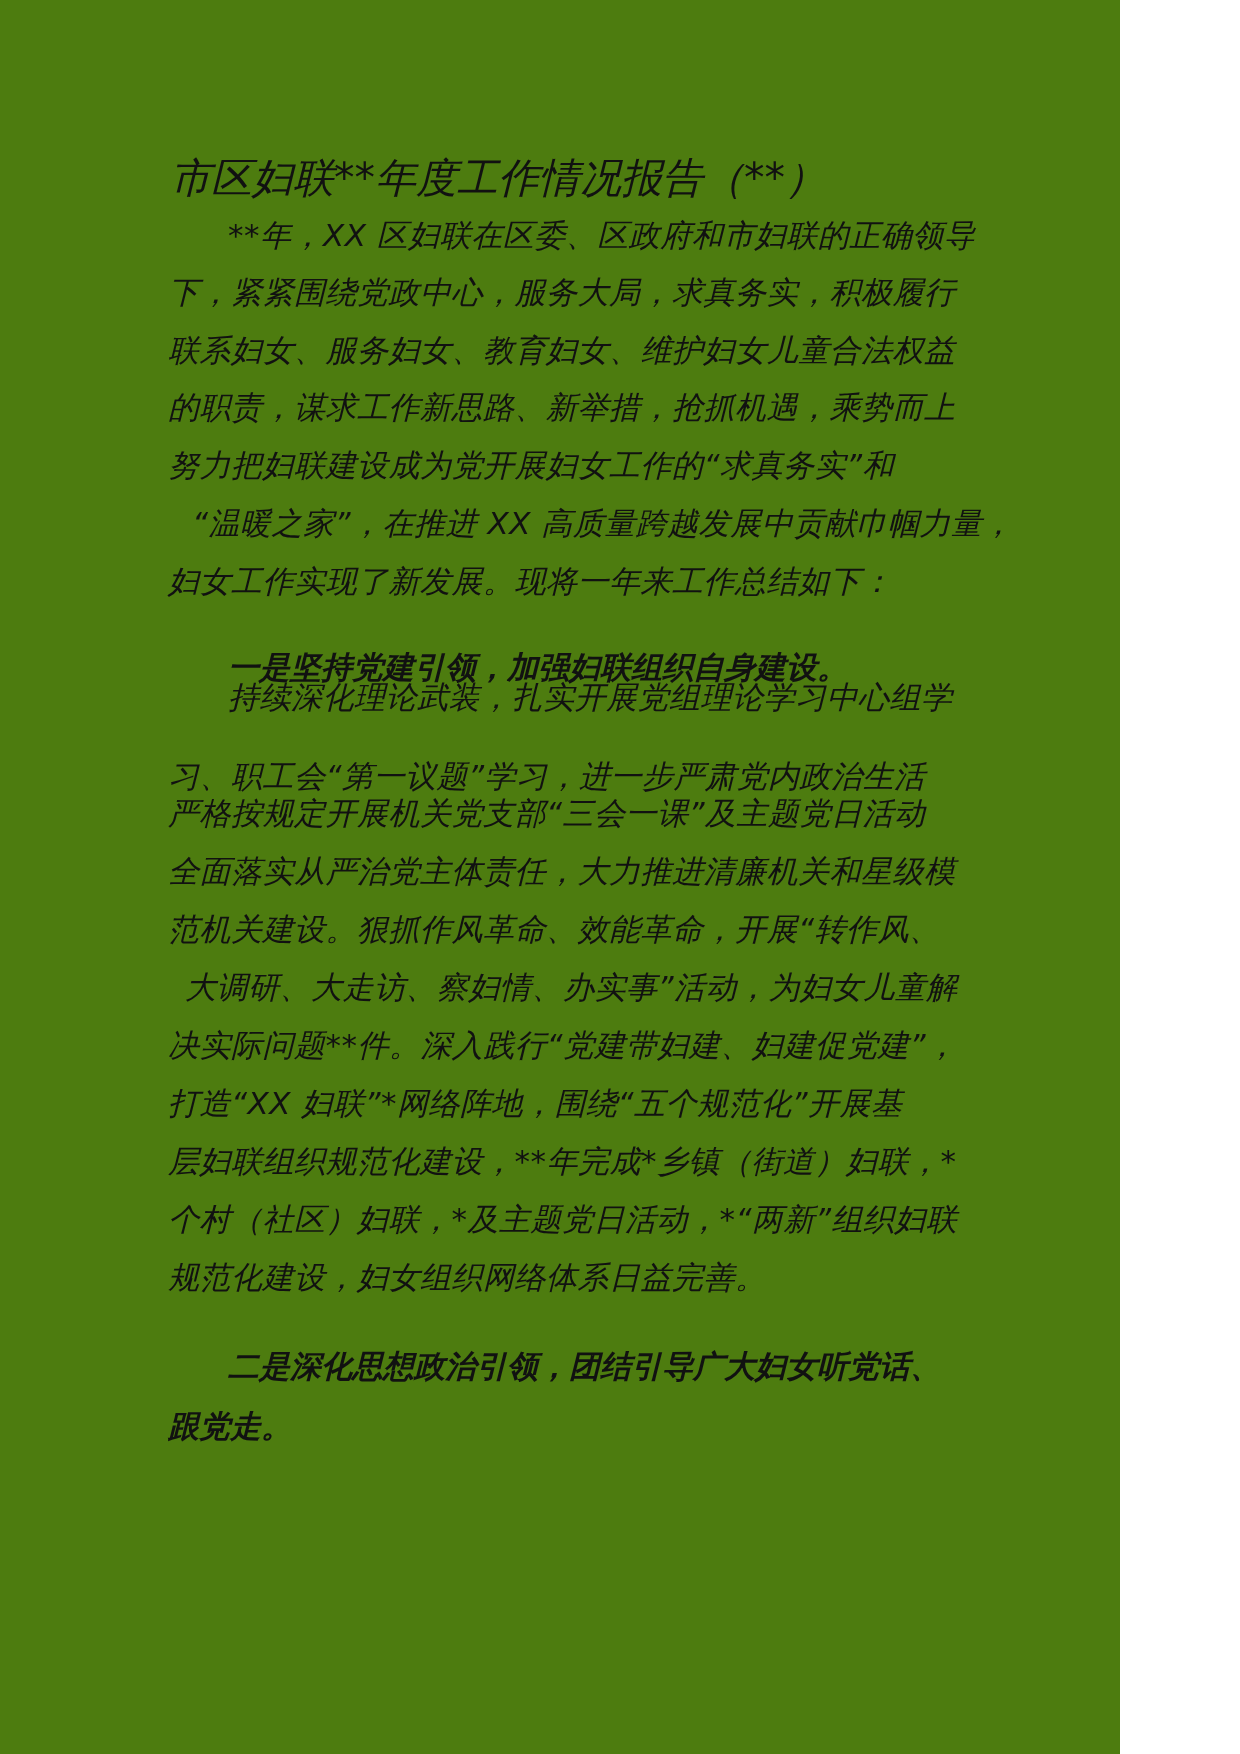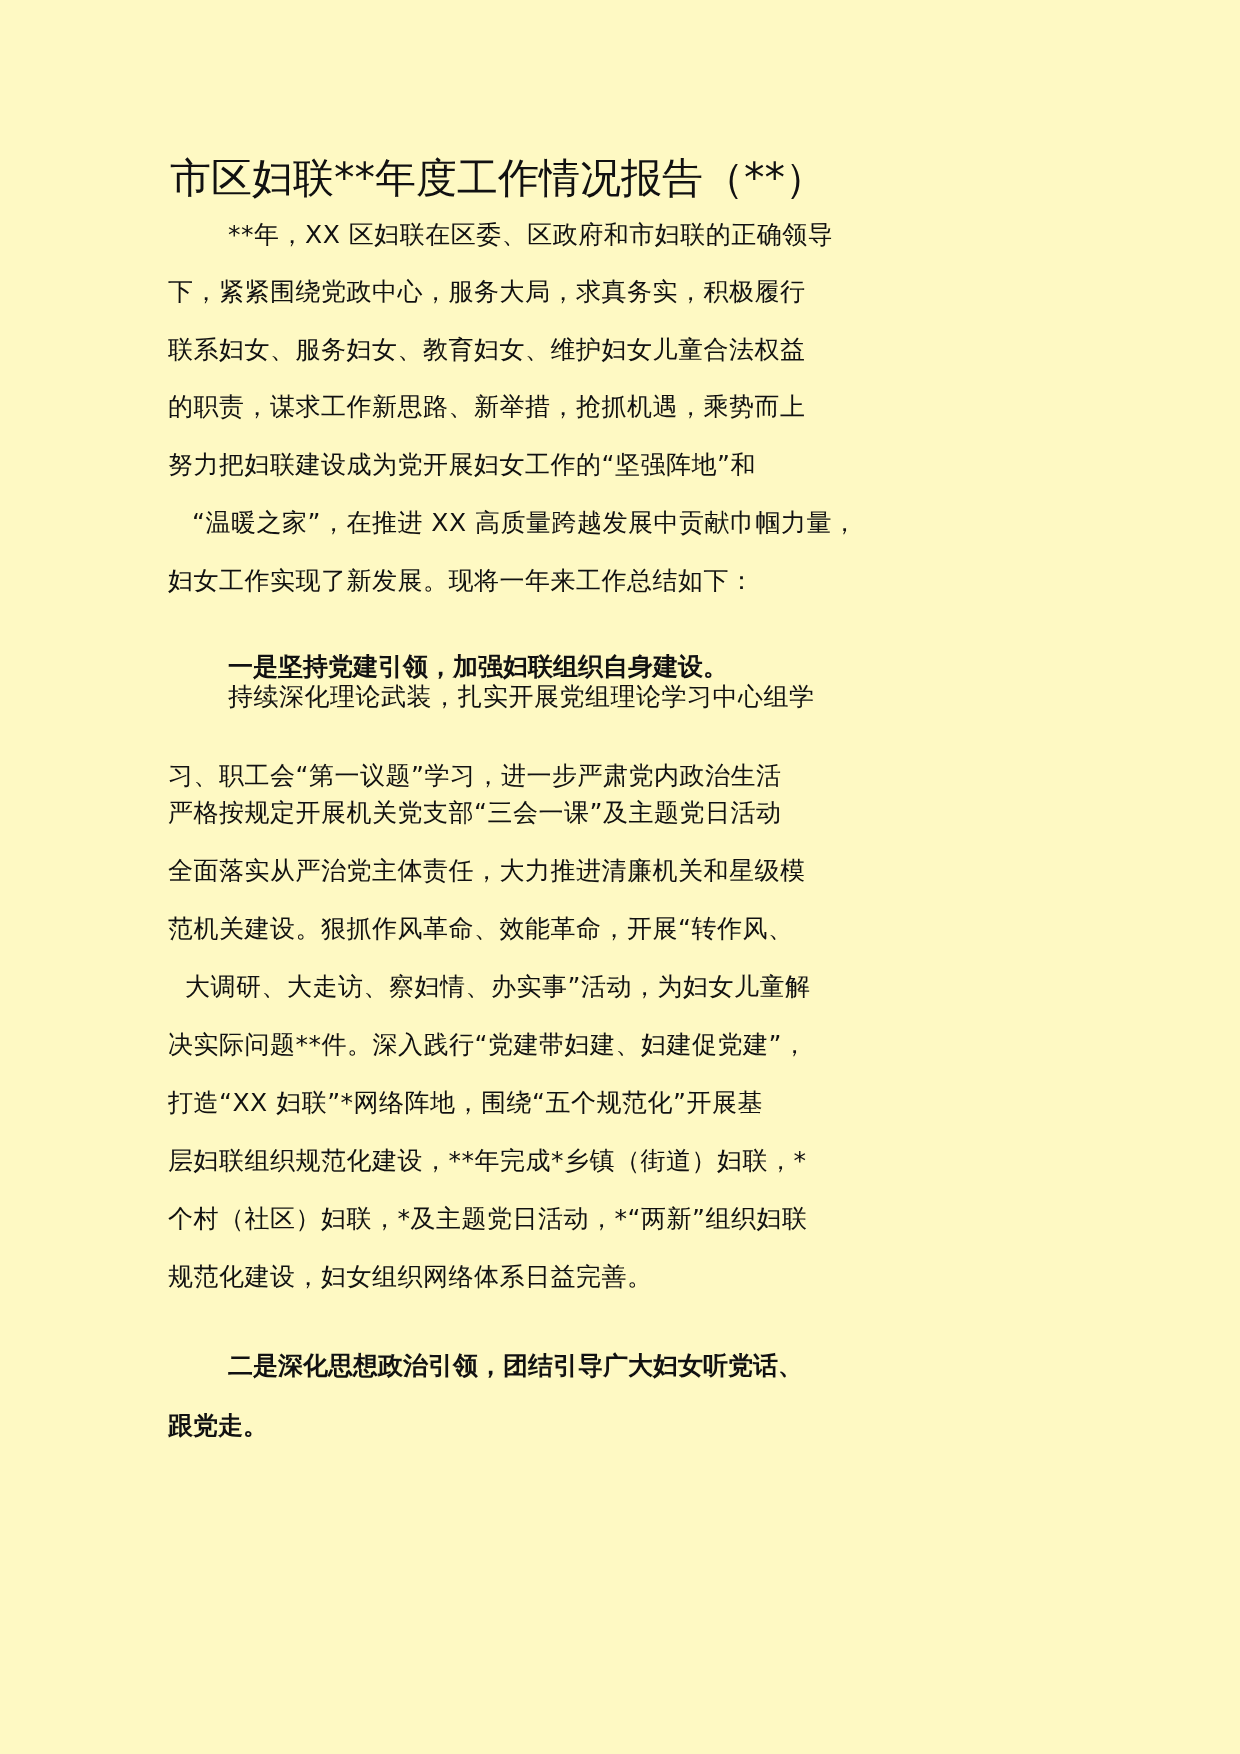--- a/index.html
+++ b/index.html
@@ -12,38 +12,39 @@
       height: 1754px;
       position: relative;
       overflow: hidden;
       font-family: "DejaVu Sans", "Liberation Sans", sans-serif;
       color: #111111;
     }
     .page {
       position: absolute;
       left: 0;
       top: 0;
-      width: 1240px;
+      width: 1120px;
       height: 1754px;
-      background: #fef9c3;
+      background: #4d7c0f;
+      font-style: italic;
     }
     .title {
       position: absolute;
       left: 170px;
       top: 150px;
       font-size: 41px;
       line-height: 56px;
       white-space: nowrap;
       letter-spacing: 0px;
       font-weight: normal;
     }
     .line {
       position: absolute;
       left: 168px;
-      font-size: 25px;
+      font-size: 31px;
       line-height: 40px;
       white-space: nowrap;
       letter-spacing: 0.5px;
     }
     .line.indent { left: 228px; }
     .line.bold {
       font-weight: bold;
       letter-spacing: 0px;
       margin-top: 28px;
     }
@@ -51,21 +52,21 @@
 </head>
 <body>
 
 <div class="page">
   <div class="title">市区妇联**年度工作情况报告（**）</div>
 
   <div class="line indent" style="top:215px;">**年，XX 区妇联在区委、区政府和市妇联的正确领导</div>
   <div class="line" style="top:272px;">下，紧紧围绕党政中心，服务大局，求真务实，积极履行</div>
   <div class="line" style="top:330px;">联系妇女、服务妇女、教育妇女、维护妇女儿童合法权益</div>
   <div class="line" style="top:387px;">的职责，谋求工作新思路、新举措，抢抓机遇，乘势而上</div>
-  <div class="line" style="top:445px;">努力把妇联建设成为党开展妇女工作的“坚强阵地”和</div>
+  <div class="line" style="top:445px;">努力把妇联建设成为党开展妇女工作的“求真务实”和</div>
   <div class="line" style="top:503px;margin-left:24px;">“温暖之家”，在推进 XX 高质量跨越发展中贡献巾帼力量，</div>
   <div class="line" style="top:561px;">妇女工作实现了新发展。现将一年来工作总结如下：</div>
 
   <div class="line indent bold" style="top:619px;">一是坚持党建引领，加强妇联组织自身建设。</div>
 
   <div class="line indent" style="top:677px;">持续深化理论武装，扎实开展党组理论学习中心组学</div>
   <div class="line" style="top:735px;margin-top:21px;">习、职工会“第一议题”学习，进一步严肃党内政治生活</div>
   <div class="line" style="top:793px;">严格按规定开展机关党支部“三会一课”及主题党日活动</div>
   <div class="line" style="top:851px;">全面落实从严治党主体责任，大力推进清廉机关和星级模</div>
   <div class="line" style="top:909px;">范机关建设。狠抓作风革命、效能革命，开展“转作风、</div>

